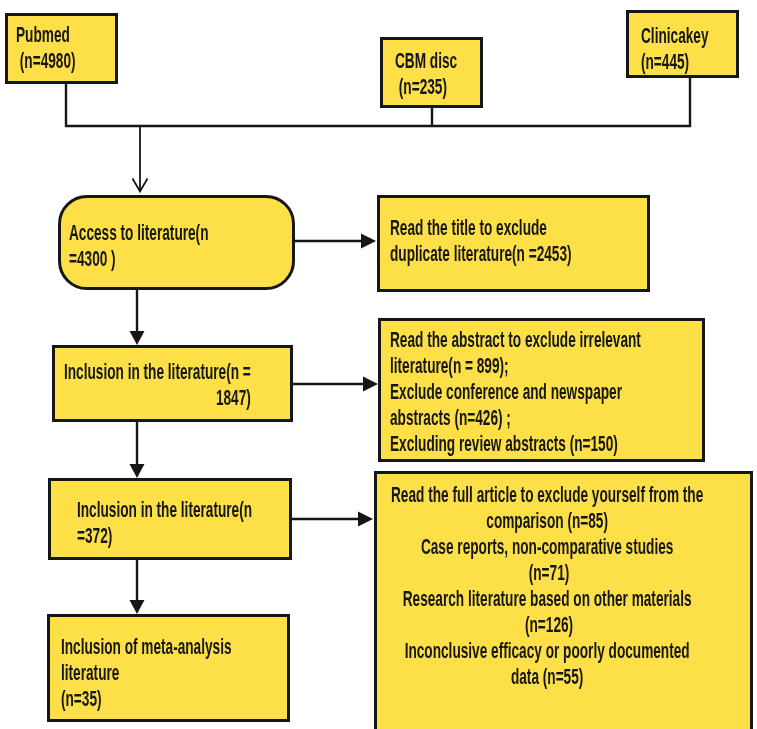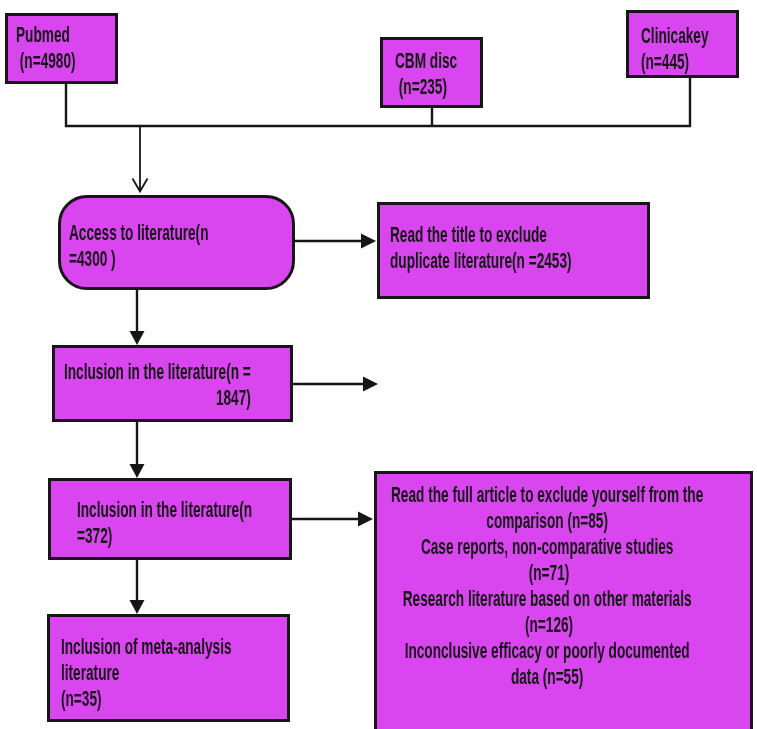--- a/index.html
+++ b/index.html
@@ -14,38 +14,38 @@
   .wires {
     position: absolute;
     left: 0; top: 0;
     width: 757px; height: 729px;
     pointer-events: none;
   }
   .node {
     position: absolute;
     box-sizing: border-box;
     border: 3.5px solid #161616;
-    background: #d946ef;
+    background: #fde047;
     color: #161616;
   }
   .node .txt {
     display: inline-block;
     white-space: pre;
     font-size: 22px;
     line-height: 26px;
     font-weight: 700;
     transform: scaleX(0.62);
     transform-origin: 0 0;
   }
   
   .n-pubmed      { left: 5px;   top: 13px;  width: 113px; height: 71px;  padding: 6px 0 0 8px; }
   .n-cbm         { left: 380px; top: 5px;   width: 103px; height: 71px;  padding: 8px 0 0 12px; margin-top: 32px; }
   .n-clinicakey  { left: 626px; top: 10px;  width: 113px; height: 68px;  padding: 10px 0 0 12px; }
   .n-access      { left: 58px;  top: 195px; width: 237px; height: 95px;  padding: 22px 0 0 8px; border-radius: 29px; }
-  .n-readtitle   { left: 377px; top: 202px; width: 273px; height: 97px;  padding: 17px 0 0 10px; }
+  .n-readtitle   { left: 377px; top: 195px; width: 273px; height: 97px;  padding: 17px 0 0 10px; }
   .n-incl1847    { left: 52px;  top: 345px; width: 241px; height: 77px;  padding: 11px 0 0 9px; text-align: right; }
   .n-abstract    { left: 378px; top: 318px; width: 327px; height: 144px; padding: 6px 0 0 9px; }
   .n-incl372     { left: 48px;  top: 478px; width: 244px; height: 82px;  padding: 16px 0 0 26px; }
   .n-fulltext    { left: 374px; top: 471px; width: 379px; height: 272px; padding: 8px 0 0 14px; text-align: center; }
   .n-final       { left: 47px;  top: 614px; width: 243px; height: 108px; padding: 17px 0 0 11px; }
 </style>
 </head>
 <body>
 
 <div class="canvas">
@@ -109,20 +109,27 @@
   <div class="node n-readtitle">
     <span class="txt">Read the title to exclude
 duplicate literature(n =2453)</span>
   </div>
 
   <div class="node n-incl1847">
     <span class="txt">Inclusion in the literature(n =
 1847)</span>
   </div>
 
+  <div class="node n-abstract">
+    <span class="txt">Read the abstract to exclude irrelevant
+literature(n = 899);
+Exclude conference and newspaper
+abstracts (n=426) ;
+Excluding review abstracts (n=150)</span>
+  </div>
 
   <div class="node n-incl372">
     <span class="txt">Inclusion in the literature(n
 =372)</span>
   </div>
 
   <div class="node n-fulltext">
     <span class="txt">Read the full article to exclude yourself from the
 comparison (n=85)
 Case reports, non-comparative studies

